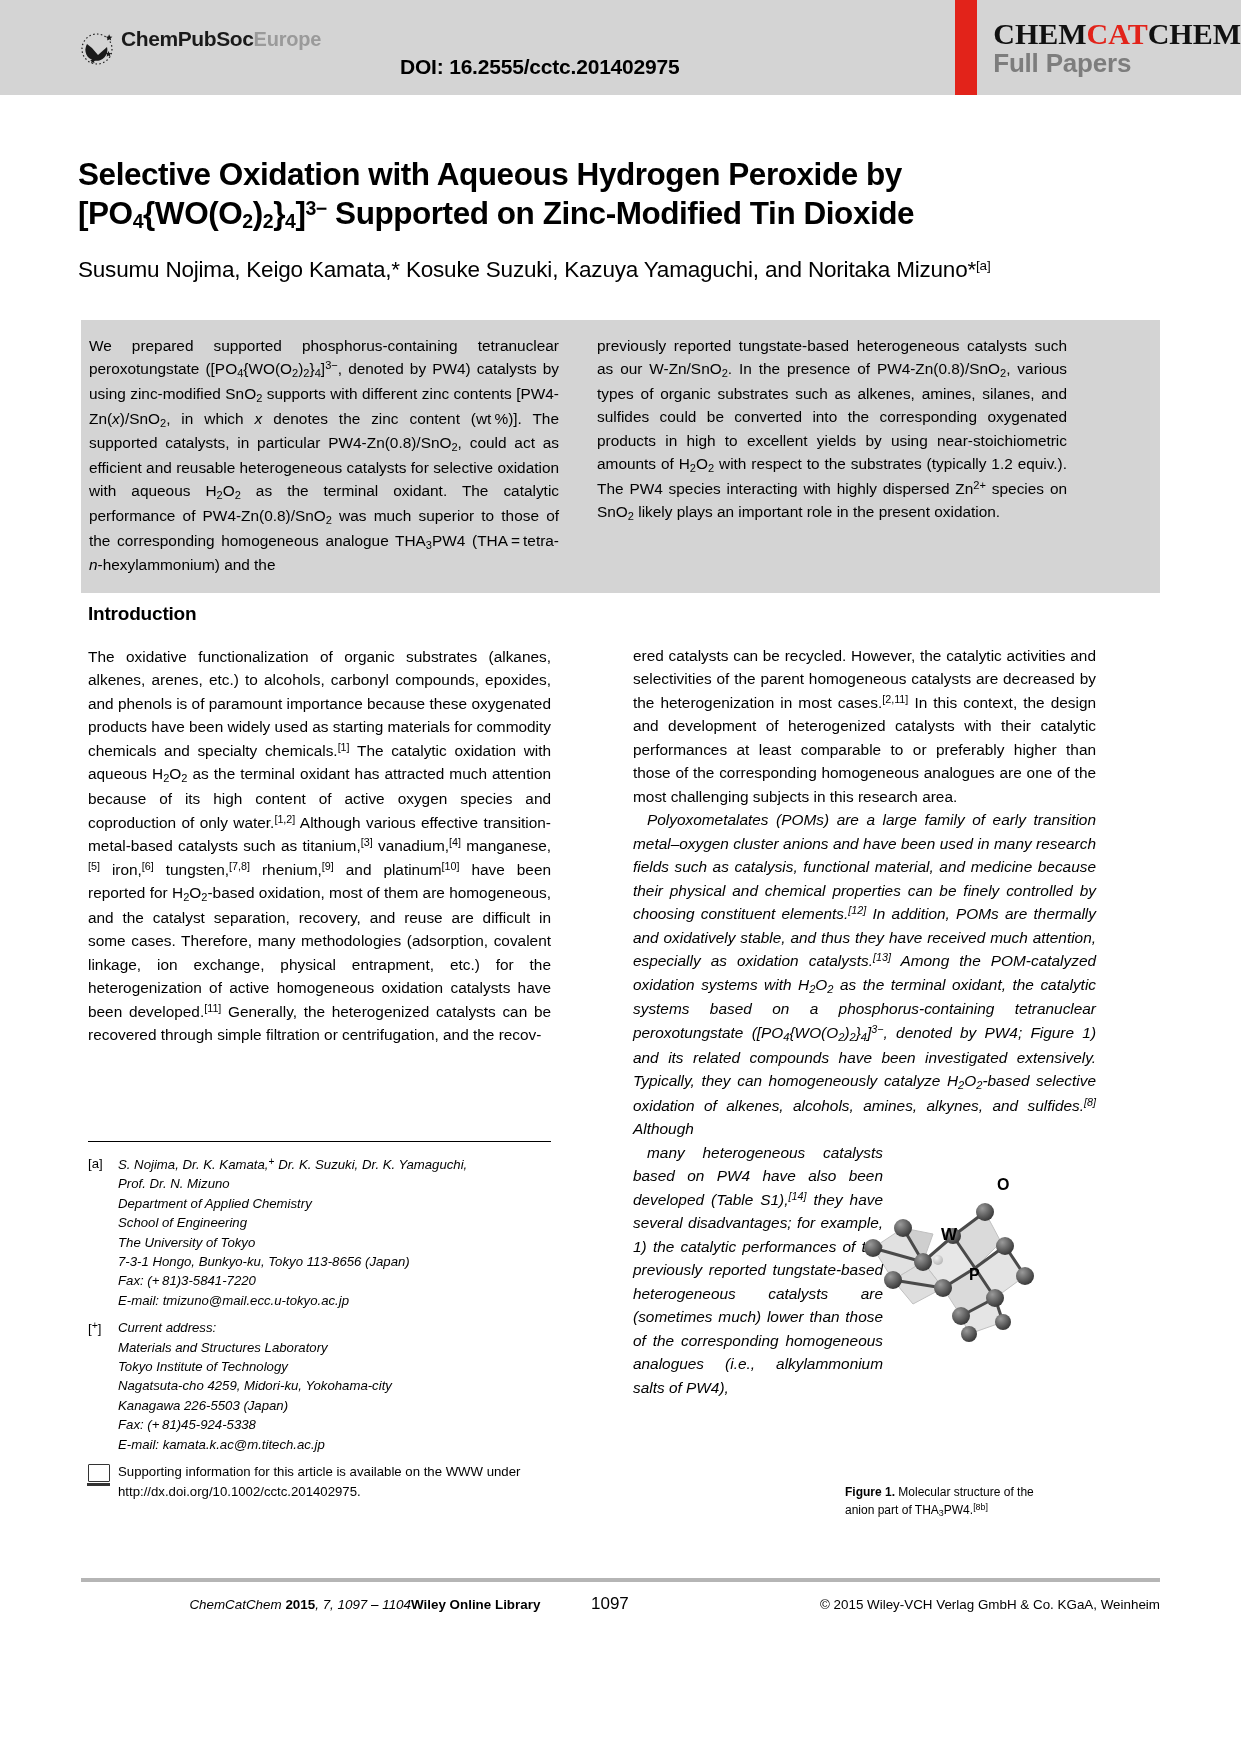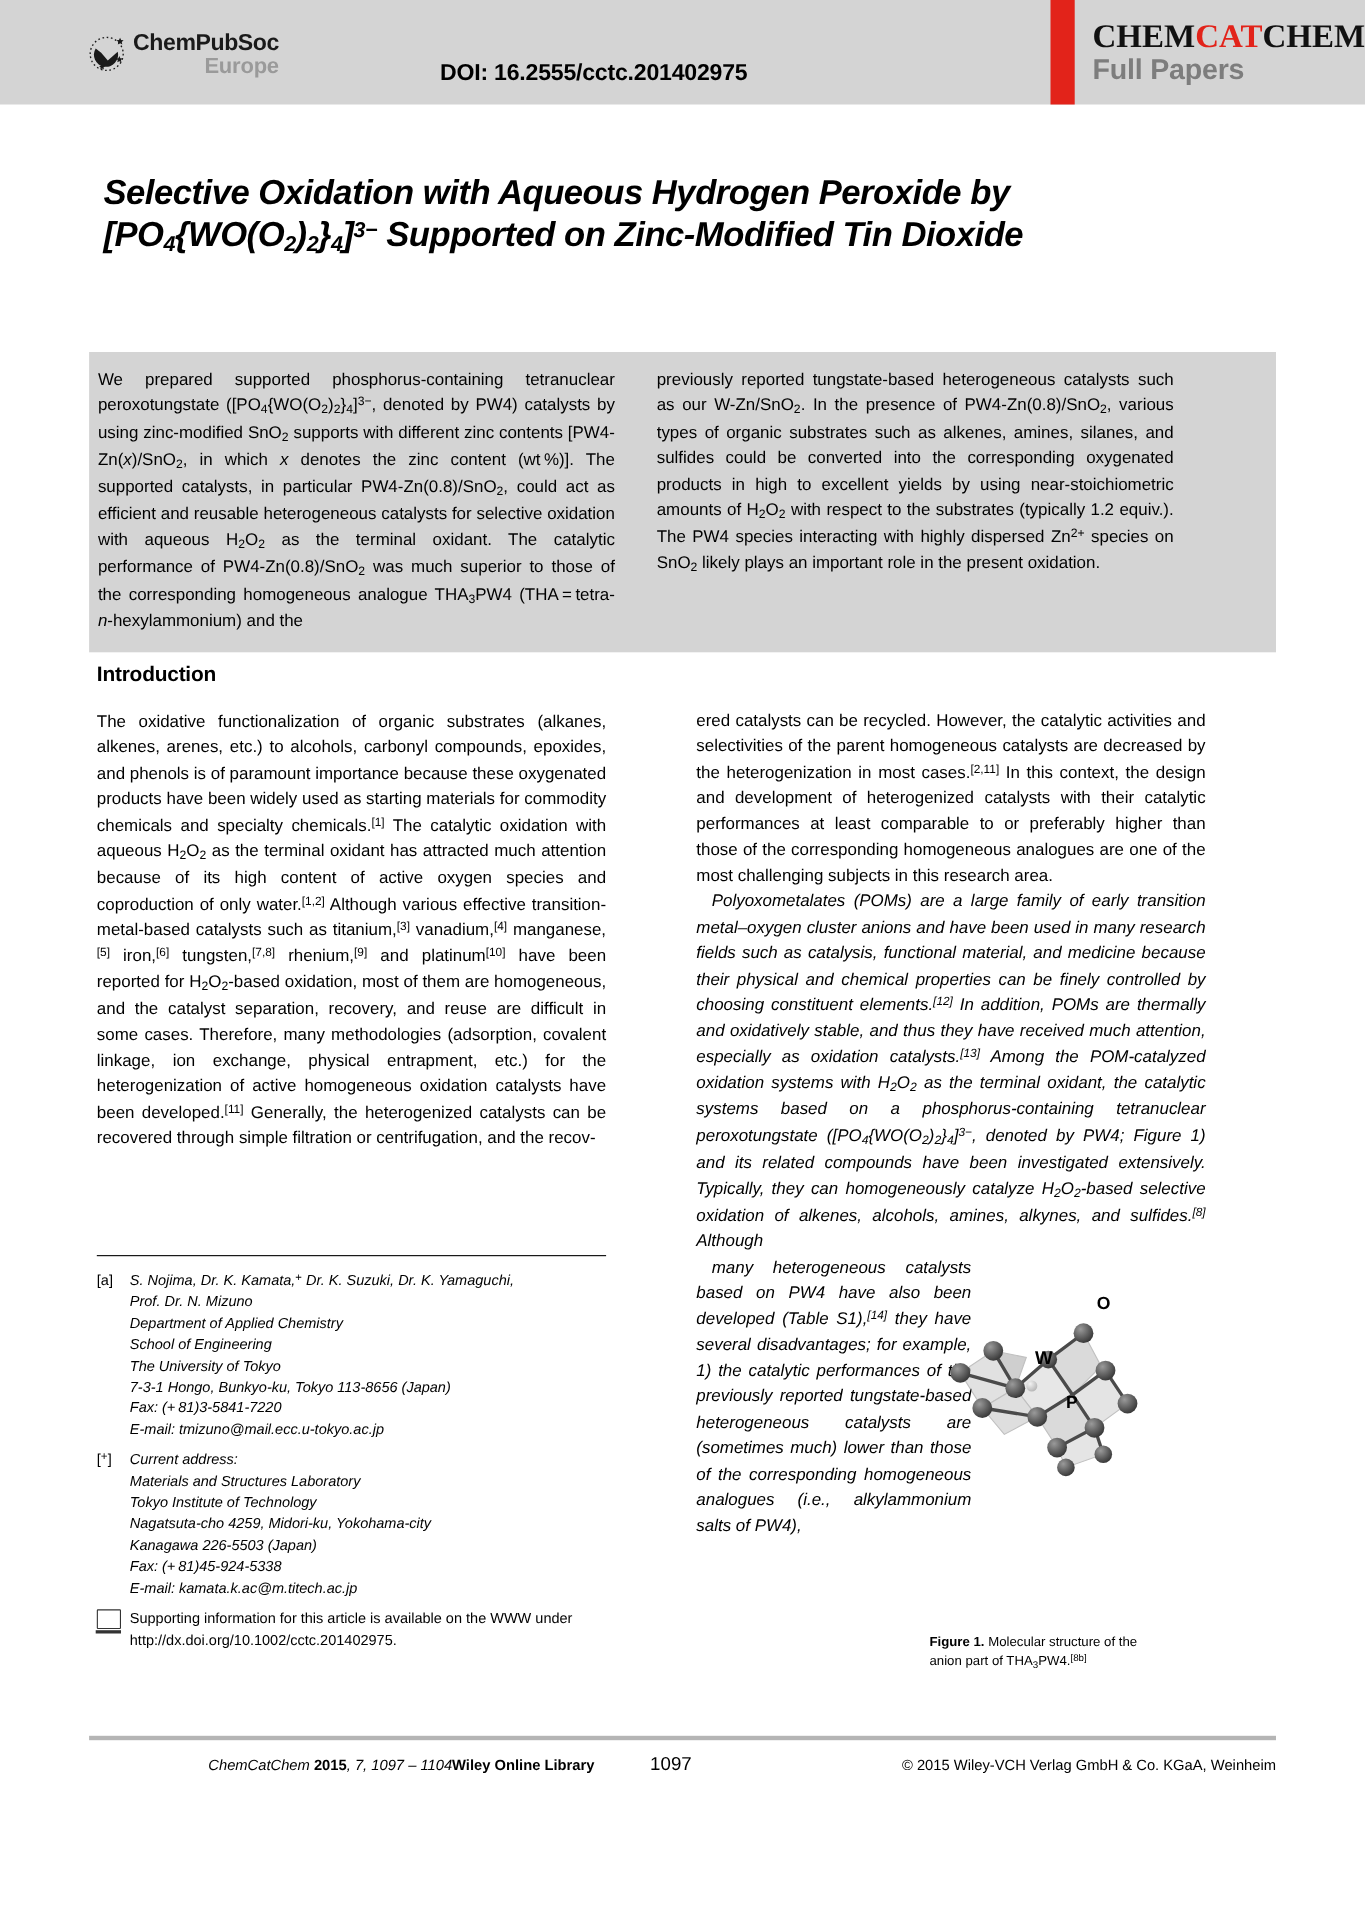--- a/index.html
+++ b/index.html
@@ -31,21 +31,20 @@
     align-items: flex-start;
   }
   .cps-mark {
     width: 38px; height: 40px;
     position: relative;
     margin-right: 3px;
     margin-top: 2px;
   }
   .cps-text {
     display: flex;
-    flex-direction: column;
     line-height: 1.0;
   }
   .cps-name {
     font-size: 21px;
     font-weight: bold;
     letter-spacing: -0.4px;
     color: #1a1a1a;
   }
   .cps-europe {
     font-size: 20px;
@@ -87,23 +86,22 @@
   .brand-sub {
     font-size: 26px;
     font-weight: bold;
     color: #7d7d7d;
     letter-spacing: -0.2px;
   }
 
   
   .title-area {
     position: absolute;
-    left: 94px; top: 155px;
+    left: 78px; top: 155px;
     width: 1000px;
-    font-style: italic;
   }
   .paper-title {
     font-size: 31.5px;
     font-weight: bold;
     line-height: 1.23;
     letter-spacing: -0.45px;
     color: #000;
     margin: 0;
   }
   .paper-title sub { font-size: 0.62em; vertical-align: -0.22em; }
@@ -280,20 +278,21 @@
     </div>
   </div>
 </div>
 
 <div class="title-area">
   <h1 class="paper-title">
     <span>Selective Oxidation with Aqueous Hydrogen Peroxide by</span><br>
     <span><span>[PO</span><sub>4</sub><span>{WO(O</span><sub>2</sub><span>)</span><sub>2</sub><span>}</span><sub>4</sub><span>]</span><sup>3−</sup></span><span> Supported on Zinc-Modified Tin Dioxide</span>
   </h1>
 
+  <div class="authors"><span>Susumu Nojima, Keigo Kamata,* Kosuke Suzuki, Kazuya Yamaguchi, and Noritaka Mizuno*</span><sup>[a]</sup></div>
 </div>
 
 <div class="abstract">
   <div class="abstract-col left">We prepared supported phosphorus-containing tetranuclear peroxotungstate ([PO<sub>4</sub>{WO(O<sub>2</sub>)<sub>2</sub>}<sub>4</sub>]<sup>3−</sup>, denoted by PW4) catalysts by using zinc-modified SnO<sub>2</sub> supports with different zinc contents [PW4-Zn(<i>x</i>)/SnO<sub>2</sub>, in which <i>x</i> denotes the zinc content (wt %)]. The supported catalysts, in particular PW4-Zn(0.8)/SnO<sub>2</sub>, could act as efficient and reusable heterogeneous catalysts for selective oxidation with aqueous H<sub>2</sub>O<sub>2</sub> as the terminal oxidant. The catalytic performance of PW4-Zn(0.8)/SnO<sub>2</sub> was much superior to those of the corresponding homogeneous analogue THA<sub>3</sub>PW4 (THA = tetra-<i>n</i>-hexylammonium) and the</div>
   <div class="abstract-col right">previously reported tungstate-based heterogeneous catalysts such as our W-Zn/SnO<sub>2</sub>. In the presence of PW4-Zn(0.8)/SnO<sub>2</sub>, various types of organic substrates such as alkenes, amines, silanes, and sulfides could be converted into the corresponding oxygenated products in high to excellent yields by using near-stoichiometric amounts of H<sub>2</sub>O<sub>2</sub> with respect to the substrates (typically 1.2 equiv.). The PW4 species interacting with highly dispersed Zn<sup>2+</sup> species on SnO<sub>2</sub> likely plays an important role in the present oxidation.</div>
 </div>
 
 <div class="col left">
   <h2 class="section-head">Introduction</h2>
   <p>The oxidative functionalization of organic substrates (alkanes, alkenes, arenes, etc.) to alcohols, carbonyl compounds, epoxides, and phenols is of paramount importance because these oxygenated products have been widely used as starting materials for commodity chemicals and specialty chemicals.<sup>[1]</sup> The catalytic oxidation with aqueous H<sub>2</sub>O<sub>2</sub> as the terminal oxidant has attracted much attention because of its high content of active oxygen species and coproduction of only water.<sup>[1,2]</sup> Although various effective transition-metal-based catalysts such as titanium,<sup>[3]</sup> vanadium,<sup>[4]</sup> manganese,<sup>[5]</sup> iron,<sup>[6]</sup> tungsten,<sup>[7,8]</sup> rhenium,<sup>[9]</sup> and platinum<sup>[10]</sup> have been reported for H<sub>2</sub>O<sub>2</sub>-based oxidation, most of them are homogeneous, and the catalyst separation, recovery, and reuse are difficult in some cases. Therefore, many methodologies (adsorption, covalent linkage, ion exchange, physical entrapment, etc.) for the heterogenization of active homogeneous oxidation catalysts have been developed.<sup>[11]</sup> Generally, the heterogenized catalysts can be recovered through simple filtration or centrifugation, and the recov-</p>

